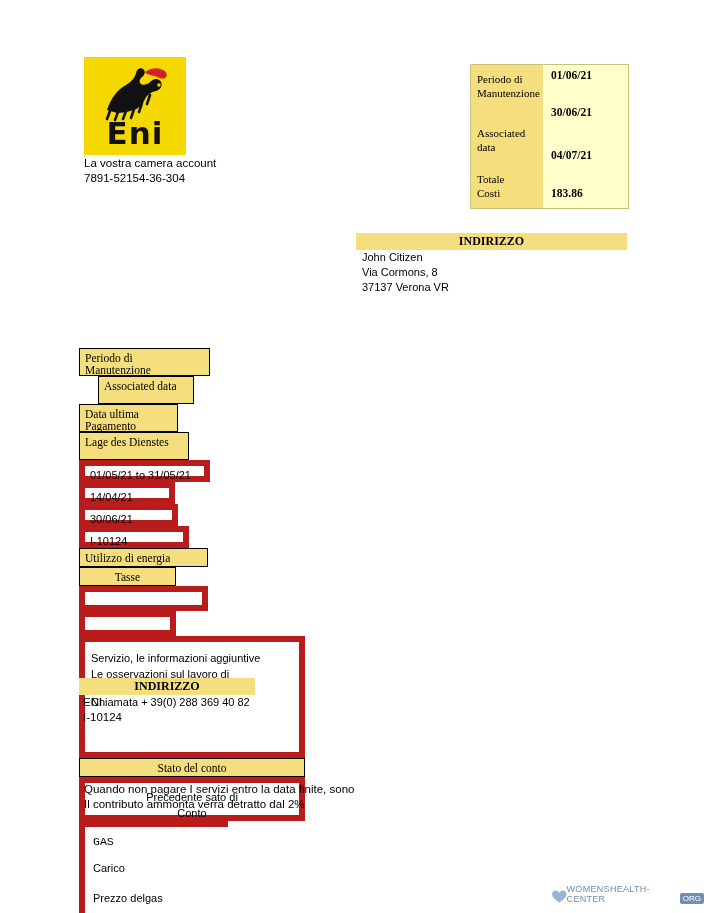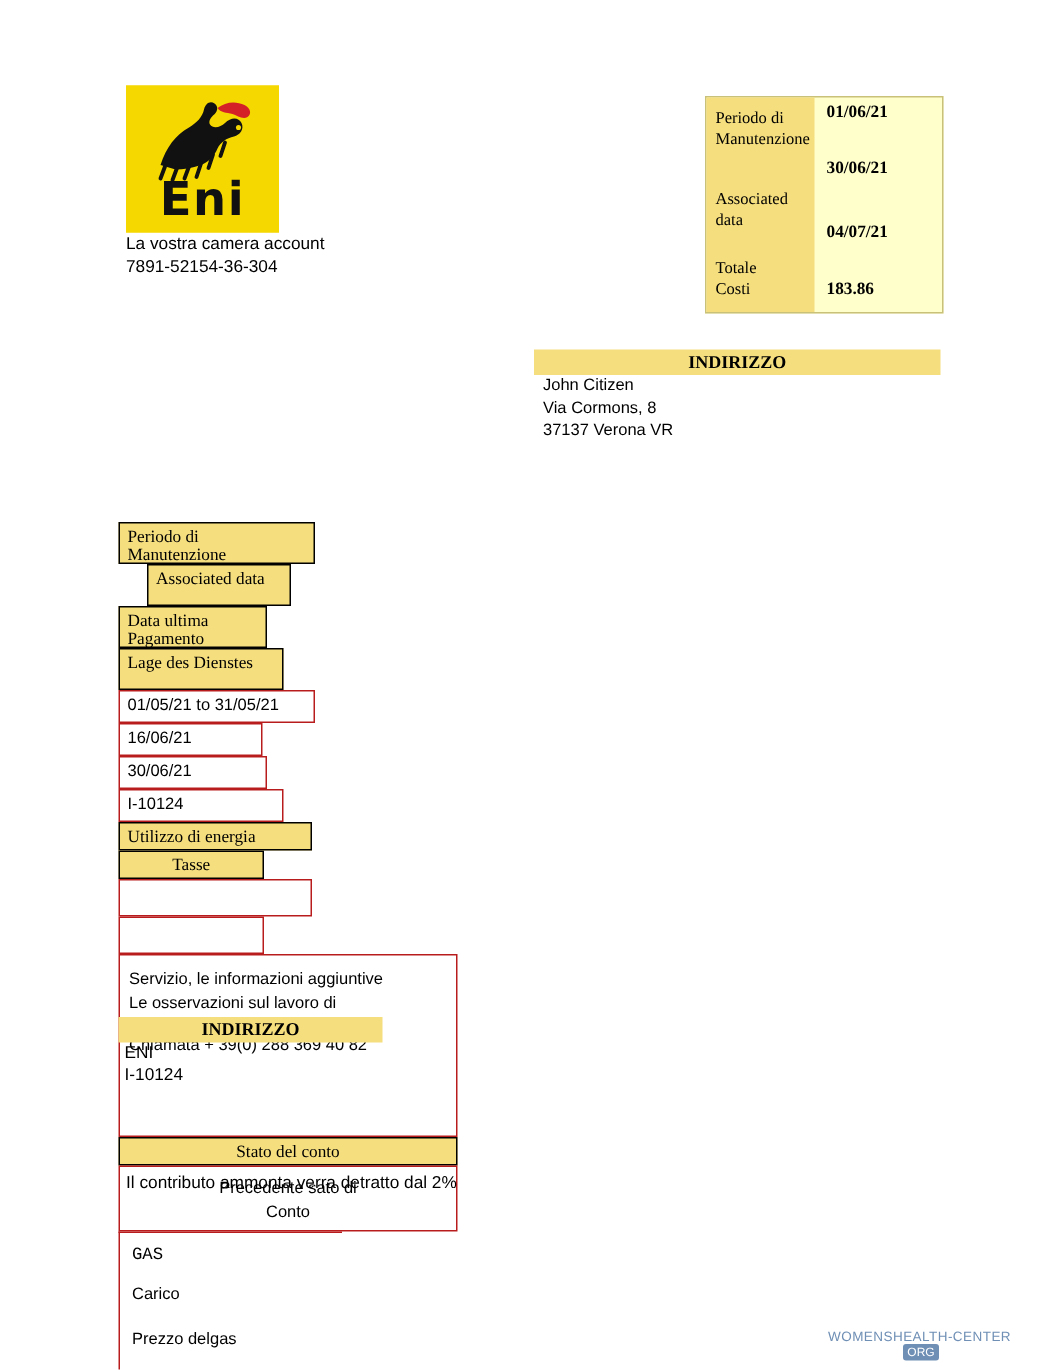--- a/index.html
+++ b/index.html
@@ -152,21 +152,21 @@
     font-size: 11.5px;
     padding: 3px 5px;
     background: #f5de7e;
     border: 1px solid #000;
     box-sizing: border-box;
   }
   .td {
     font-family: "Liberation Sans", sans-serif;
     font-size: 11px;
     padding: 3px 5px;
-    border: 1px solid #b91c1c;
+    border: 6px solid #b91c1c;
     box-sizing: border-box;
   }
 
   
   #addr-banner-2 {
     left: 79px;
     top: 678px;
     width: 176px;
     height: 17px;
     line-height: 17px;
@@ -188,22 +188,21 @@
     font-family: "Liberation Sans", sans-serif;
   }
 
   
   .watermark {
     position: absolute;
     left: 552px;
     top: 886px;
     height: 18px;
     display: flex;
-    align-items: center;
-    flex-direction: column;
+    align-items: flex-end;
   }
   .wm-text {
     font-size: 9px;
     color: #6f8fb5;
     letter-spacing: 0.3px;
     font-family: "Liberation Sans", sans-serif;
   }
   .wm-org {
     font-size: 8px;
     color: #ffffff;
@@ -284,21 +283,21 @@
     </div>
     <div class="th" style="left:227px; top:0; width:99px; height:28px;">
       <span>Data ultima</span><br>
       <span>Pagamento</span>
     </div>
     <div class="th" style="left:326px; top:0; width:110px; height:28px;">
       <span>Lage des Dienstes</span>
     </div>
 
     <div class="td" style="left:0; top:28px; width:131px; height:22px;">01/05/21 to 31/05/21</div>
-    <div class="td" style="left:131px; top:28px; width:96px; height:22px;">16/06/21</div>
+    <div class="td" style="left:131px; top:28px; width:96px; height:22px;">14/04/21</div>
     <div class="td" style="left:227px; top:28px; width:99px; height:22px;">30/06/21</div>
     <div class="td" style="left:326px; top:28px; width:110px; height:22px;">I-10124</div>
 
     <div class="th" style="left:0; top:57px; width:129px; height:19px; text-align:left;">Utilizzo di energia</div>
     <div class="th" style="left:129px; top:57px; width:97px; height:19px; text-align:center;">Tasse</div>
 
     <div class="td" style="left:0; top:76px; width:129px; height:25px;"></div>
     <div class="td" style="left:129px; top:76px; width:97px; height:25px;"></div>
 
     <div class="td" style="left:0; top:101px; width:226px; height:122px; padding:8px 6px; line-height:16px;">
@@ -326,20 +325,21 @@
 
   </div>
 
   <div class="addr-banner" id="addr-banner-2">INDIRIZZO</div>
   <div class="addr-lines-2">
     <div>ENI</div>
     <div>I-10124</div>
   </div>
 
   <div class="footnote">
+    <div>Quando non pagare I servizi entro la data finite, sono</div>
     <div>Il contributo ammonta verra detratto dal 2%</div>
   </div>
 
   <div class="watermark">
     <svg width="16" height="14" viewBox="0 0 16 14" xmlns="http://www.w3.org/2000/svg">
       <path d="M8 13 C2 9 0 6 0 4 C0 1.8 1.8 0 4 0 C5.6 0 7.2 1 8 2.4 C8.8 1 10.4 0 12 0 C14.2 0 16 1.8 16 4 C16 6 14 9 8 13 Z" fill="#9ab4d4"></path>
     </svg>
     <span class="wm-text">WOMENSHEALTH-CENTER</span>
     <span class="wm-org">ORG</span>
   </div>

